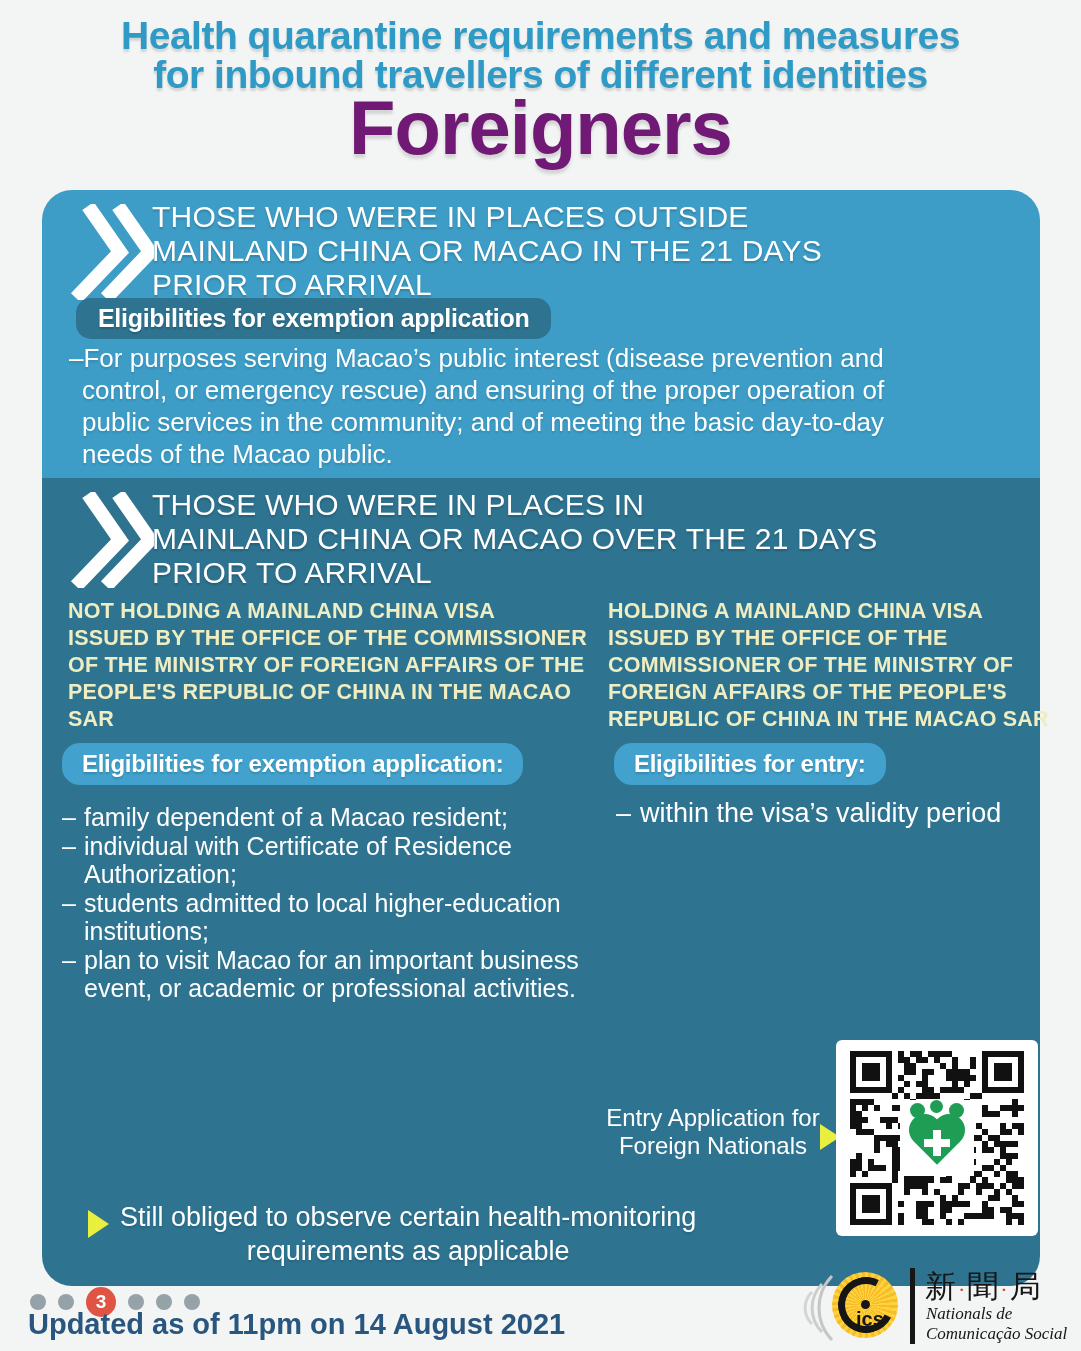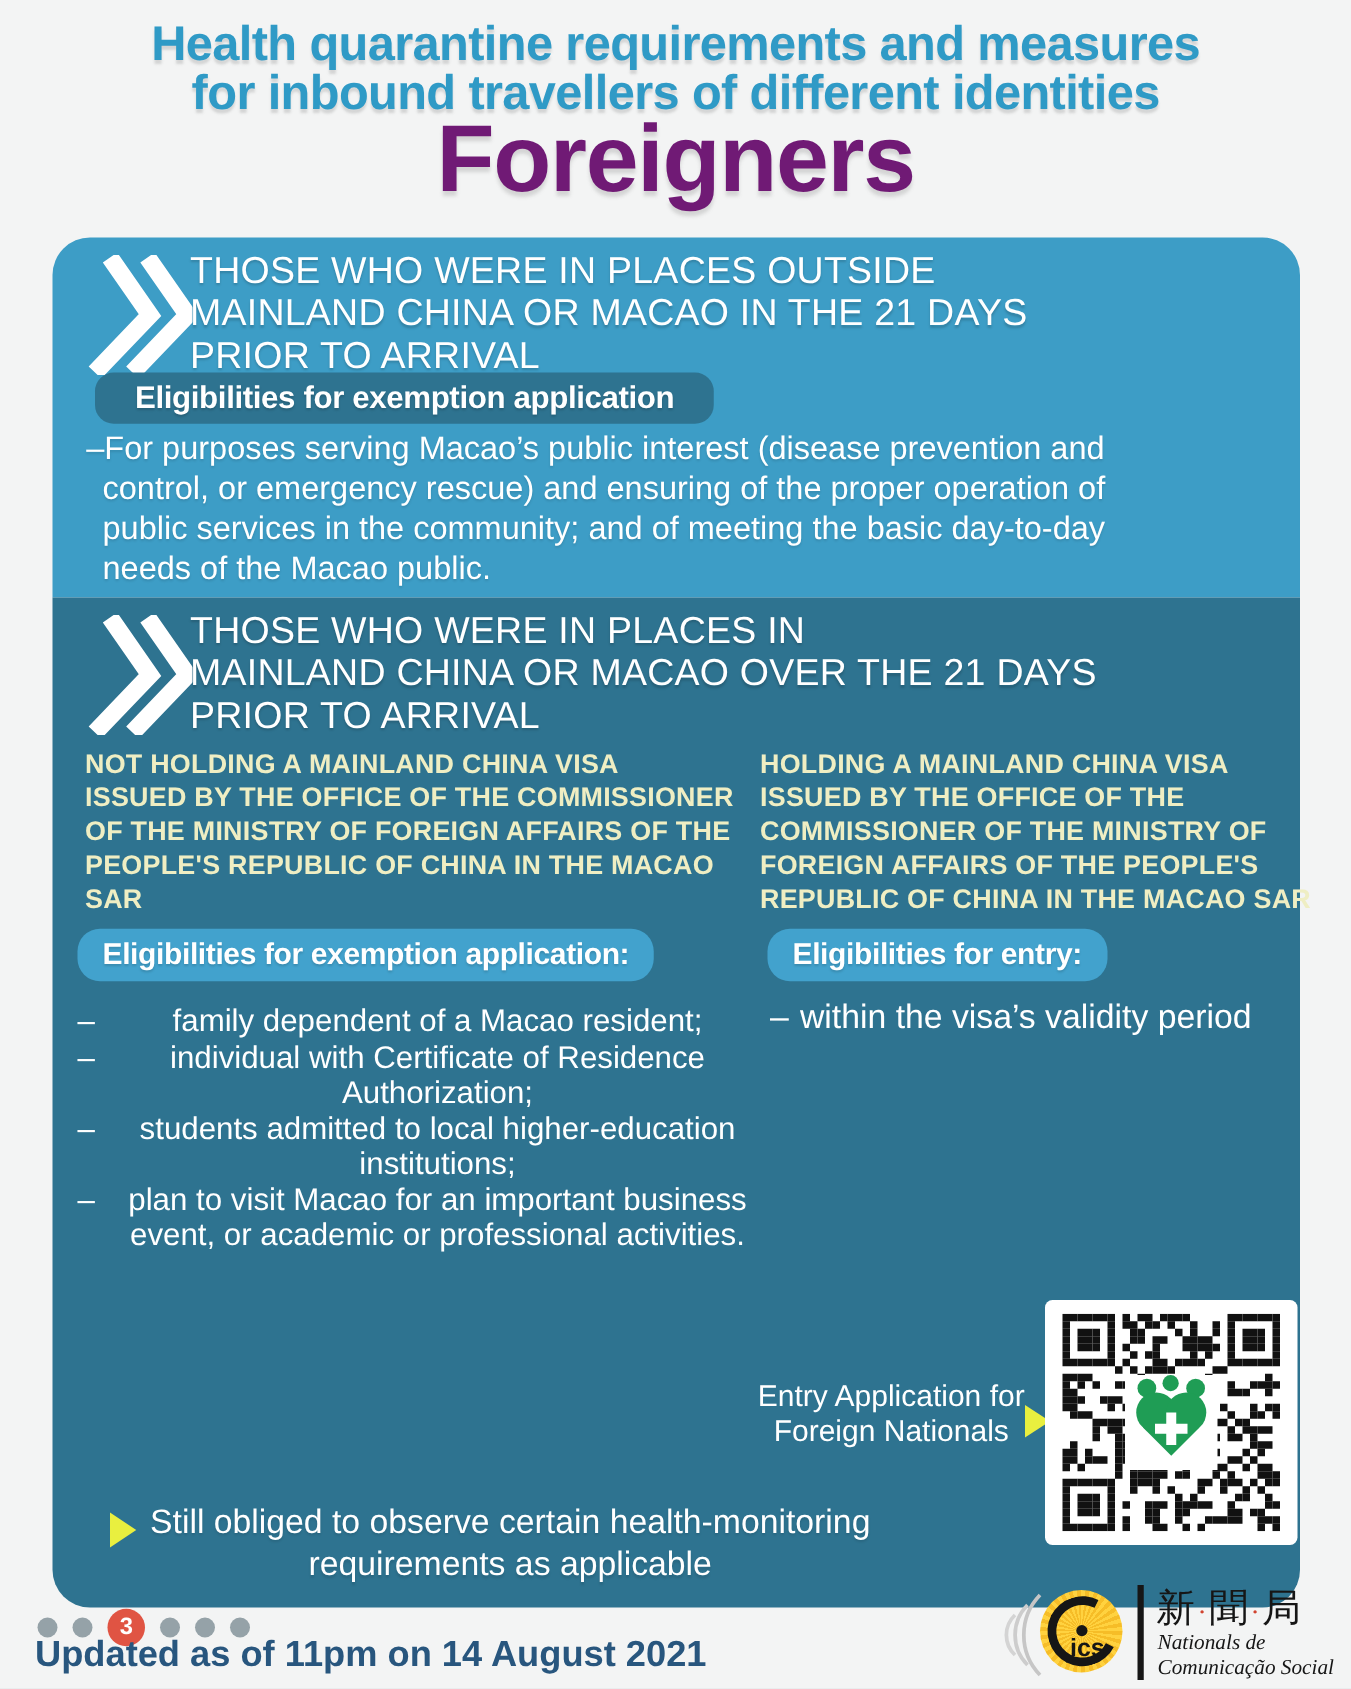--- a/index.html
+++ b/index.html
@@ -15,39 +15,39 @@
   
   .panel1{position:absolute;left:42px;top:190px;width:998px;height:288px;
     background:#3d9dc6;border-radius:30px 30px 0 0;}
   .panel2{position:absolute;left:42px;top:478px;width:998px;height:808px;
     background:#2e7390;border-radius:0 0 30px 30px;}
   .chevron{position:absolute;left:28px;top:14px;width:84px;height:96px;}
   .sec-heading{position:absolute;left:110px;top:10px;font-size:30px;font-weight:normal;
     color:#fff;line-height:34px;white-space:pre;letter-spacing:0.2px;
     text-shadow:0 2px 2px rgba(0,0,0,0.18);}
   .badge-dark{position:absolute;left:34px;top:108px;background:#2e7390;color:#fff;
-    font-size:25px;font-weight:bold;padding:6px 32px;border-radius:15px;
+    font-size:25px;font-weight:bold;padding:6px 22px;border-radius:15px;
     letter-spacing:-0.3px;text-shadow:0 2px 2px rgba(0,0,0,0.18);}
   .sec1-text{position:absolute;left:18px;top:152px;width:960px;font-size:26px;color:#fff;
     line-height:32px;white-space:pre;padding-left:22px;text-indent:-13px;
     text-shadow:0 2px 2px rgba(0,0,0,0.12);}
   .sec1-text::first-line{}
   .dash-lead::before{content:"–";}
   
   .subhead{position:absolute;font-size:21.5px;font-weight:bold;color:#efeec3;
     line-height:27px;white-space:pre;letter-spacing:0.2px;}
   .subhead.left{left:26px;top:120px;width:540px;}
   .subhead.right{left:566px;top:120px;width:430px;}
   .pill{position:absolute;top:265px;background:#42a2cd;color:#fff;font-size:24px;
     font-weight:bold;padding:7px 20px;border-radius:18px;letter-spacing:-0.3px;
     text-shadow:0 2px 2px rgba(0,0,0,0.15);}
   .pill.left{left:20px;}
   .pill.right{left:572px;}
   .elig-list{position:absolute;left:18px;top:325px;width:556px;margin:0;padding:0;
-    list-style:none;color:#fff;font-size:25px;line-height:28px;text-align:center;}
+    list-style:none;color:#fff;font-size:25px;line-height:28px;}
   .elig-list li{position:relative;padding-left:24px;margin:0 0 1px 0;}
   .elig-list li::before{content:"–";position:absolute;left:2px;}
   .entry-item{position:absolute;left:572px;top:320px;width:450px;color:#fff;
     font-size:27px;line-height:30px;padding-left:26px;white-space:nowrap;}
   .entry-item::before{content:"–";position:absolute;left:2px;}
   
   .qr-label{position:absolute;left:546px;top:626px;width:250px;text-align:center;
     color:#fff;font-size:24px;line-height:28px;white-space:pre;}
   .tri{width:0;height:0;border-style:solid;}
   .tri-small{position:absolute;left:778px;top:646px;border-width:13px 0 13px 20px;

